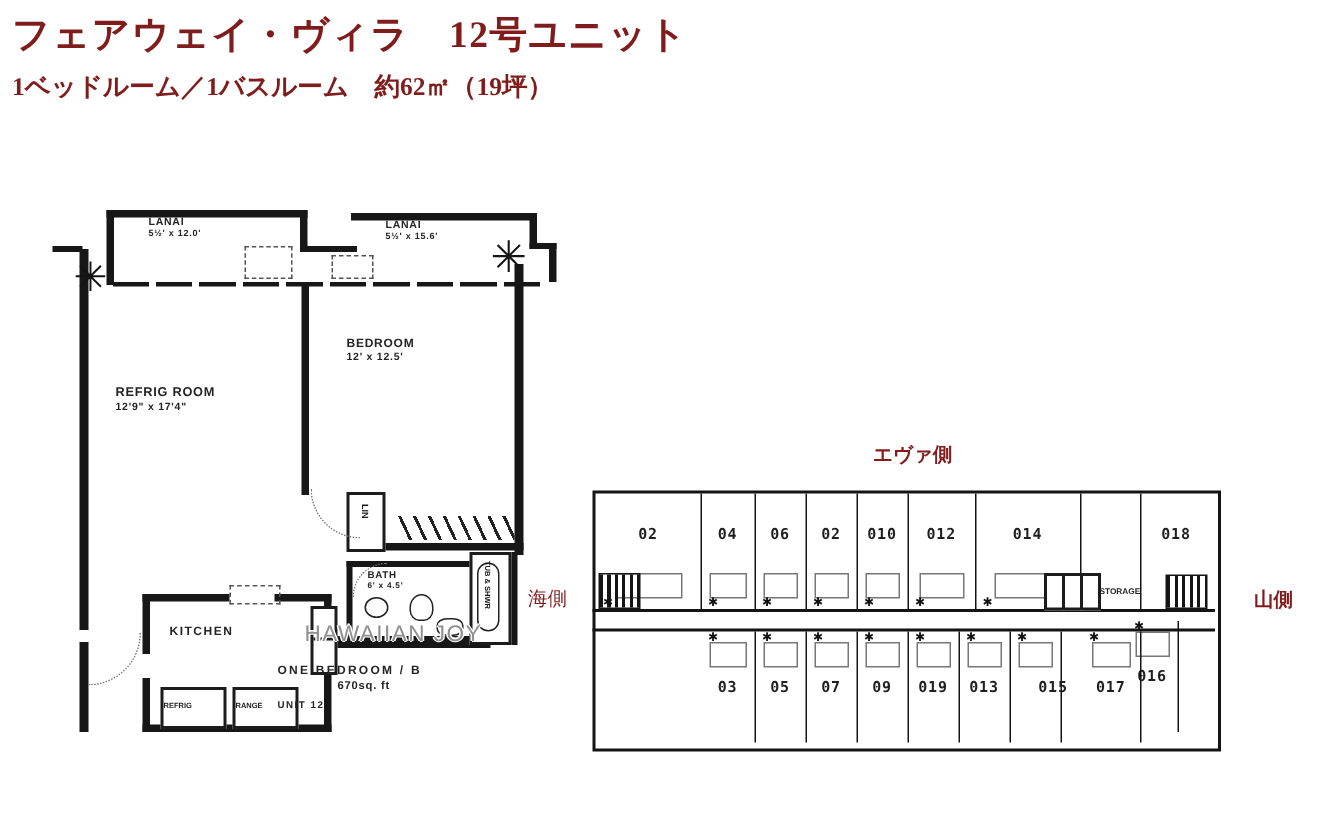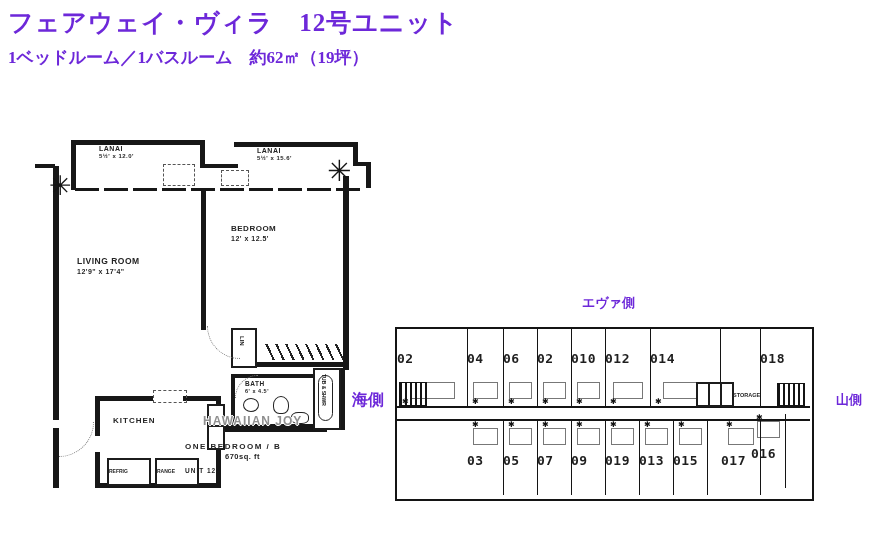--- a/index.html
+++ b/index.html
@@ -2,21 +2,21 @@
 <html><head>
 <meta charset="utf-8">
 <style>
   html,body{margin:0;padding:0;background:#fff;}
   #page{position:relative;width:889px;height:553px;background:#ffffff;overflow:hidden;
         font-family:"Liberation Sans",sans-serif;color:#1a1a1a;}
   .abs{position:absolute;}
   .w{position:absolute;background:#171717;}
   .lbl{position:absolute;font-weight:bold;color:#242424;text-align:left;line-height:1.3;
        letter-spacing:.5px;font-family:"Liberation Sans",sans-serif;}
-  .jp{position:absolute;font-family:"Liberation Serif","DejaVu Serif",serif;color:#6d28d9;}
+  .jp{position:absolute;font-family:"Liberation Serif","DejaVu Serif",serif;color:#7f1d1d;}
   .dash{position:absolute;border:1.4px dashed #555;background:transparent;}
   .arc{position:absolute;border:1.3px dotted #777;border-top:none;border-right:none;
        border-radius:0 0 0 100%;background:transparent;}
   .fixture{position:absolute;border:1.8px solid #222;border-radius:50%;background:#fff;}
   .box{position:absolute;border:2px solid #1c1c1c;background:#fff;}
   .vtext{writing-mode:vertical-rl;text-orientation:mixed;font-size:6px;font-weight:bold;
          letter-spacing:0;line-height:1;}
   .zig{position:absolute;background:repeating-linear-gradient(65deg,transparent 0 7px,#222 7px 9px);}
   .hatch{position:absolute;border:1.6px solid #141414;
          background:repeating-linear-gradient(90deg,#141414 0 2px,transparent 2px 5px);}
@@ -28,25 +28,25 @@
   .cell.last{border-right:none;}
   .cell::before{content:"";position:absolute;left:18%;width:62%;height:15px;
                 border:1px solid #4a4a4a;opacity:.75;}
   .cellT::before{bottom:7px;}
   .cellB2::before{top:7px;}
   .cell.nodet::before{display:none;}
   .cell::after{content:"✱";position:absolute;font-size:8px;color:#111;left:5px;}
   .cellT::after{bottom:0px;}
   .cellB2::after{top:-1px;}
   .cell.nodet::after{display:none;}
-  .num{position:absolute;width:100%;text-align:left;font-family:"DejaVu Sans Mono",monospace;
-       font-weight:bold;font-size:13px;letter-spacing:.5px;color:#1f1f1f;}
+  .num{position:absolute;width:100%;text-align:center;font-family:"DejaVu Sans Mono",monospace;
+       font-weight:bold;font-size:10px;letter-spacing:.5px;color:#1f1f1f;}
   .corr{position:absolute;height:2px;background:#141414;}
   .plant{position:absolute;color:#141414;font-family:"DejaVu Sans",sans-serif;}
-  #wmark{position:absolute;font-size:12px;font-weight:bold;letter-spacing:1px;color:#8f8f8f;
+  #wmark{position:absolute;font-size:15px;font-weight:normal;letter-spacing:1px;color:#8f8f8f;
          text-shadow:-1px 0 #fff,1px 0 #fff,0 -1px #fff,0 1px #fff;z-index:9;white-space:nowrap;}
 </style>
 </head>
 <body>
 
 <div id="page">
 
   <div class="jp" style="left:8px;top:6px;font-size:25px;font-weight:bold;letter-spacing:1px;">フェアウェイ・ヴィラ　12号ユニット</div>
   <div class="jp" style="left:8px;top:46px;font-size:17px;font-weight:600;">1ベッドルーム／1バスルーム　約62㎡（19坪）</div>
 
@@ -124,41 +124,41 @@
 
     <div class="lbl" style="left:64px;top:16px;width:74px;font-size:7px;">
       <div>LANAI</div>
       <div style="font-size:6px;">5½' x 12.0'</div>
     </div>
     <div class="lbl" style="left:222px;top:18px;width:80px;font-size:7px;">
       <div>LANAI</div>
       <div style="font-size:6px;">5½' x 15.6'</div>
     </div>
     <div class="lbl" style="left:42px;top:128px;width:112px;font-size:8.5px;">
-      <div>LIVING ROOM</div>
+      <div>REFRIG ROOM</div>
       <div style="font-size:7px;">12'9" x 17'4"</div>
     </div>
     <div class="lbl" style="left:196px;top:96px;width:100px;font-size:8px;">
       <div>BEDROOM</div>
       <div style="font-size:7px;">12' x 12.5'</div>
     </div>
 
     <div id="wmark" style="left:168px;top:286px;">HAWAIIAN JOY</div>
 
     <div class="lbl" style="left:150px;top:314px;width:164px;">
       <div style="font-size:8px;letter-spacing:1.5px;">ONE BEDROOM / B</div>
       <div style="font-size:7.5px;margin-left:40px;">670sq. ft</div>
       <div style="font-size:6.5px;margin-top:5px;letter-spacing:1px;">UNIT 12</div>
     </div>
   </div>
 
   <div class="abs" style="left:350px;top:290px;width:539px;height:250px;">
 
     <div class="jp" style="left:232px;top:4px;font-size:13px;font-weight:bold;">エヴァ側</div>
-    <div class="jp" style="left:2px;top:100px;font-size:16px;font-weight:bold;">海側</div>
+    <div class="jp" style="left:2px;top:100px;font-size:13px;font-weight:normal;">海側</div>
     <div class="jp" style="left:486px;top:101px;font-size:13px;font-weight:bold;">山側</div>
 
     <div id="bld" style="left:45px;top:37px;width:415px;height:170px;"></div>
 
     <div class="corr" style="left:45px;top:116px;width:415px;"></div>
     <div class="corr" style="left:45px;top:129px;width:415px;"></div>
 
     <div class="cell cellT" style="left:47px;top:39px;width:70px;height:77px;">
       <div class="num" style="top:22px;">02</div>
       </div>
@@ -197,21 +197,21 @@
     <div class="cell cellB2" style="left:221px;top:131px;width:34px;height:74px;">
       <div class="num" style="top:32px;">09</div>
       </div>
     <div class="cell cellB2" style="left:255px;top:131px;width:34px;height:74px;">
       <div class="num" style="top:32px;">019</div>
       </div>
     <div class="cell cellB2" style="left:289px;top:131px;width:34px;height:74px;">
       <div class="num" style="top:32px;">013</div>
       </div>
     <div class="cell cellB2" style="left:323px;top:131px;width:34px;height:74px;">
-      <div class="num" style="top:32px;">015</div>
+      <div class="num" style="top:32px;padding-left:12px;">015</div>
       </div>
     <div class="cell cellB2" style="left:357px;top:124px;width:34px;height:74px;margin-left:44px;">
       <div class="num" style="top:32px;">016</div>
       </div>
     <div class="cell cellB2" style="left:371px;top:131px;width:39px;height:74px;">
       <div class="num" style="top:32px;">017</div>
       </div>
     <div class="cell cellB2 last nodet" style="left:430px;top:131px;width:28px;height:74px;"></div>
 
     <div class="box" style="left:346px;top:92px;width:10px;height:21px;"></div>

